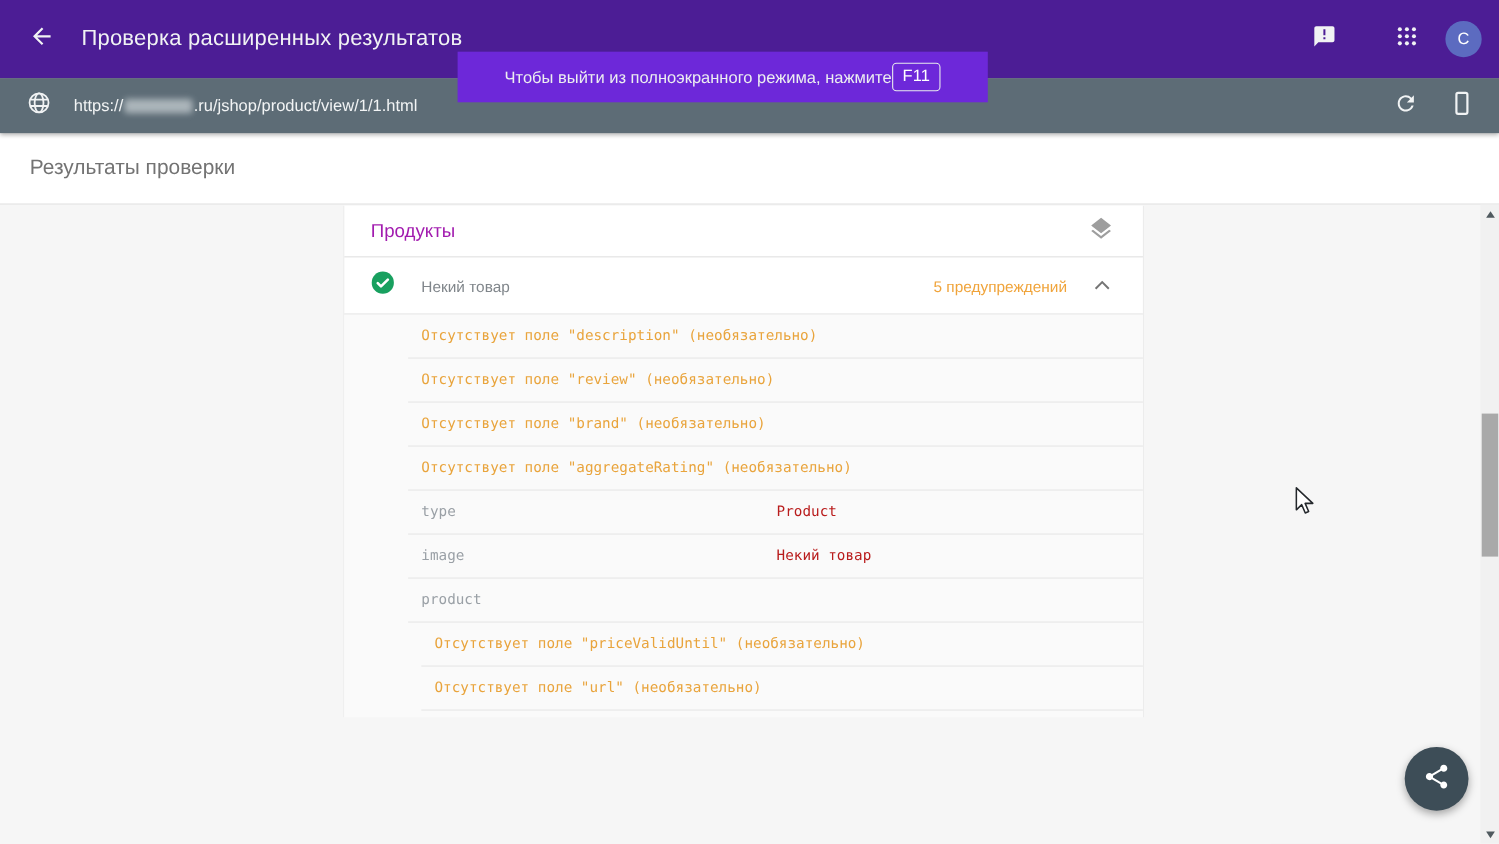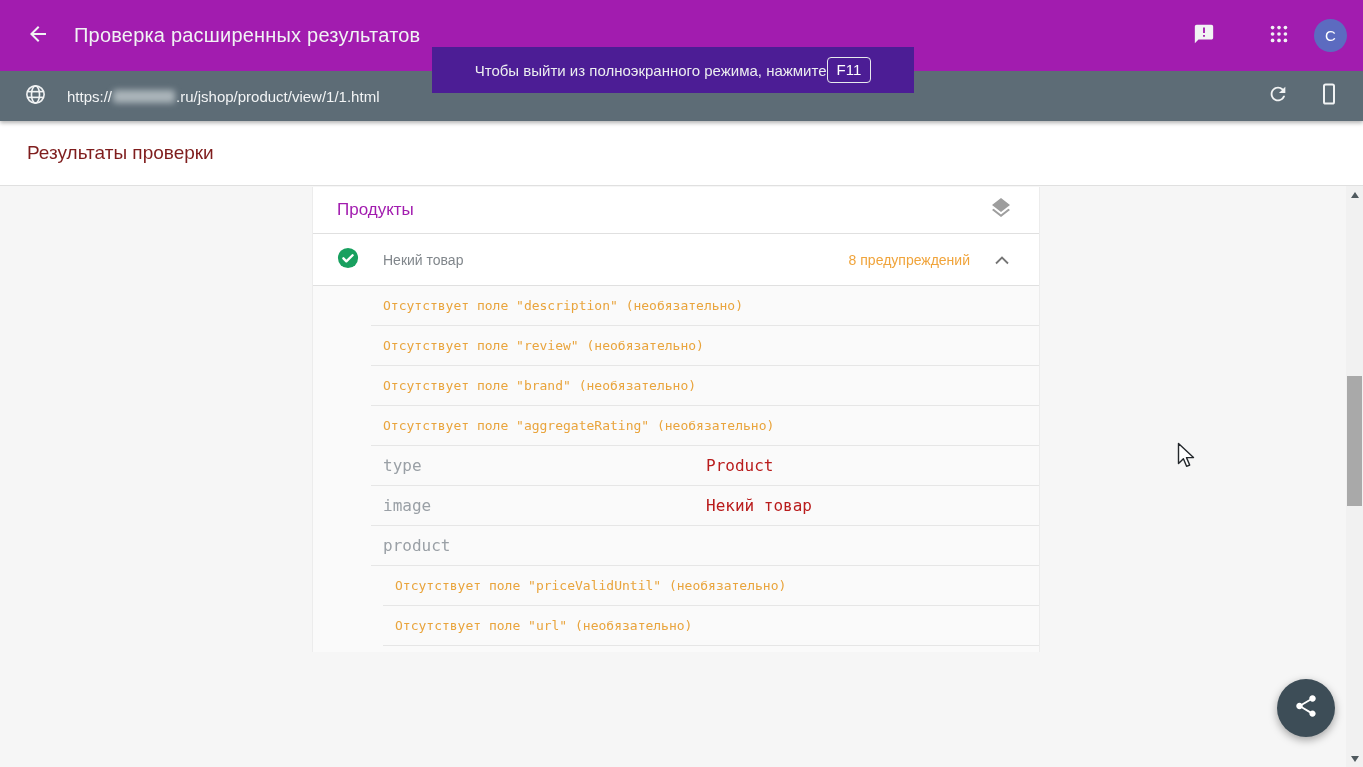--- a/index.html
+++ b/index.html
@@ -5,21 +5,21 @@
   * { margin:0; padding:0; box-sizing:border-box; }
   html,body { width:1363px; height:767px; overflow:hidden; }
   body {
     font-family:"Liberation Sans","DejaVu Sans",sans-serif;
     background:#f6f6f6; position:relative;
   }
 
   
   .topbar {
     position:absolute; left:0; top:0; width:1363px; height:71px;
-    background:#a21caf; display:flex; align-items:center;
+    background:#4c1d95; display:flex; align-items:center;
     padding:0 16px 0 24px; z-index:20;
   }
   .back-btn { width:28px; height:28px; display:flex; align-items:center; justify-content:center; cursor:pointer; }
   .topbar-title { color:#f1f3f4; font-size:20px; font-weight:400; margin-left:22px; letter-spacing:0.2px; }
   .topbar-spacer { flex:1; }
   .icon-btn { width:26px; height:26px; display:flex; align-items:center; justify-content:center; cursor:pointer; }
   .feedback-btn { margin-right:49px; }
   .apps-btn { margin-right:22px; }
   .avatar {
     width:33px; height:33px; border-radius:50%; background:#5c6bc0;
@@ -36,37 +36,37 @@
   .url-text { color:#f2f4f5; font-size:15px; margin-left:20px; flex:1; display:flex; align-items:center; }
   .masked {
     display:inline-block; height:13px; width:62px; margin:0 1px;
     background:rgba(235,240,243,0.55); border-radius:3px; filter:blur(3px);
     vertical-align:middle;
   }
   .refresh-btn { margin-right:25px; }
 
   
   .toast {
-    position:absolute; left:432px; top:47px; width:482px; height:46px;
-    background:#4c1d95; color:#eceef0; z-index:30;
+    position:absolute; left:416px; top:47px; width:482px; height:46px;
+    background:#6d28d9; color:#eceef0; z-index:30;
     display:flex; align-items:center; justify-content:center;
     font-size:15px;
   }
   .toast-key {
     border:1px solid #e8eaed; border-radius:4px; 
     padding:3px 9px 4px; font-size:15px; color:#fff;
   }
 
   
   .heading-band {
     position:absolute; left:0; top:121px; width:1363px; height:65px;
     background:#ffffff; border-bottom:1px solid #e0e0e0; z-index:5;
     display:flex; align-items:center; padding-left:27px;
   }
-  .heading-band h1 { font-size:19px; font-weight:400; color:#7f1d1d; }
+  .heading-band h1 { font-size:19px; font-weight:400; color:#737373; }
 
   
   .card {
     position:absolute; left:312px; top:187px; width:728px;
     background:#ffffff; border-left:1px solid #ececec; border-right:1px solid #ececec;
   }
   .card-header {
     height:47px; border-bottom:1px solid #e0e0e0;
     display:flex; align-items:center; padding:0 26px 0 24px;
   }
@@ -85,21 +85,21 @@
     padding:10px 24px 10px 12px;
     font-family:"DejaVu Sans Mono","Liberation Mono",monospace;
     font-size:13px; line-height:19px; color:#e9a43c;
   }
   .warn-row.nested { margin-left:70px; }
 
   .prop-row {
     margin-left:58px; border-bottom:1px solid #e6e6e6;
     padding:10px 24px 10px 12px; display:flex;
     font-family:"DejaVu Sans Mono","Liberation Mono",monospace;
-    font-size:16px; line-height:19px;align-items:flex-end;
+    font-size:13px; line-height:19px;align-items:flex-end;
   }
   .prop-label { width:323px; flex-shrink:0; color:#9aa0a6; }
   .prop-value { color:#b91c1c; word-break:break-all; width:311px; }
   .masked-dark {
     display:inline-block; height:11px; width:44px; margin:0 1px;
     background:rgba(95,99,104,0.40); border-radius:2px; filter:blur(3px);
     vertical-align:middle;
   }
 
   
@@ -213,21 +213,21 @@
   </div>
 
   <div class="item-row">
     <span>
       <svg width="22" height="22" viewBox="0 0 24 24">
         <circle cx="12" cy="12" r="11" fill="#18a05f"></circle>
         <path d="M7 12.4l3.2 3.2L17 9" stroke="#fff" stroke-width="2.6" fill="none" stroke-linecap="round" stroke-linejoin="round"></path>
       </svg>
     </span>
     <div class="item-name">Некий товар</div>
-    <div class="warn-count">8 предупреждений</div>
+    <div class="warn-count">5 предупреждений</div>
     <span>
       <svg width="14" height="9" viewBox="0 0 14 9">
           <path d="M1 7.5L7 1.5l6 6" stroke="#757575" stroke-width="1.8" fill="none"></path>
         </svg>
     </span>
   </div>
 
   <div class="detail">
     <div class="warn-row">Отсутствует поле "description" (необязательно)</div>
     <div class="warn-row">Отсутствует поле "review" (необязательно)</div>

